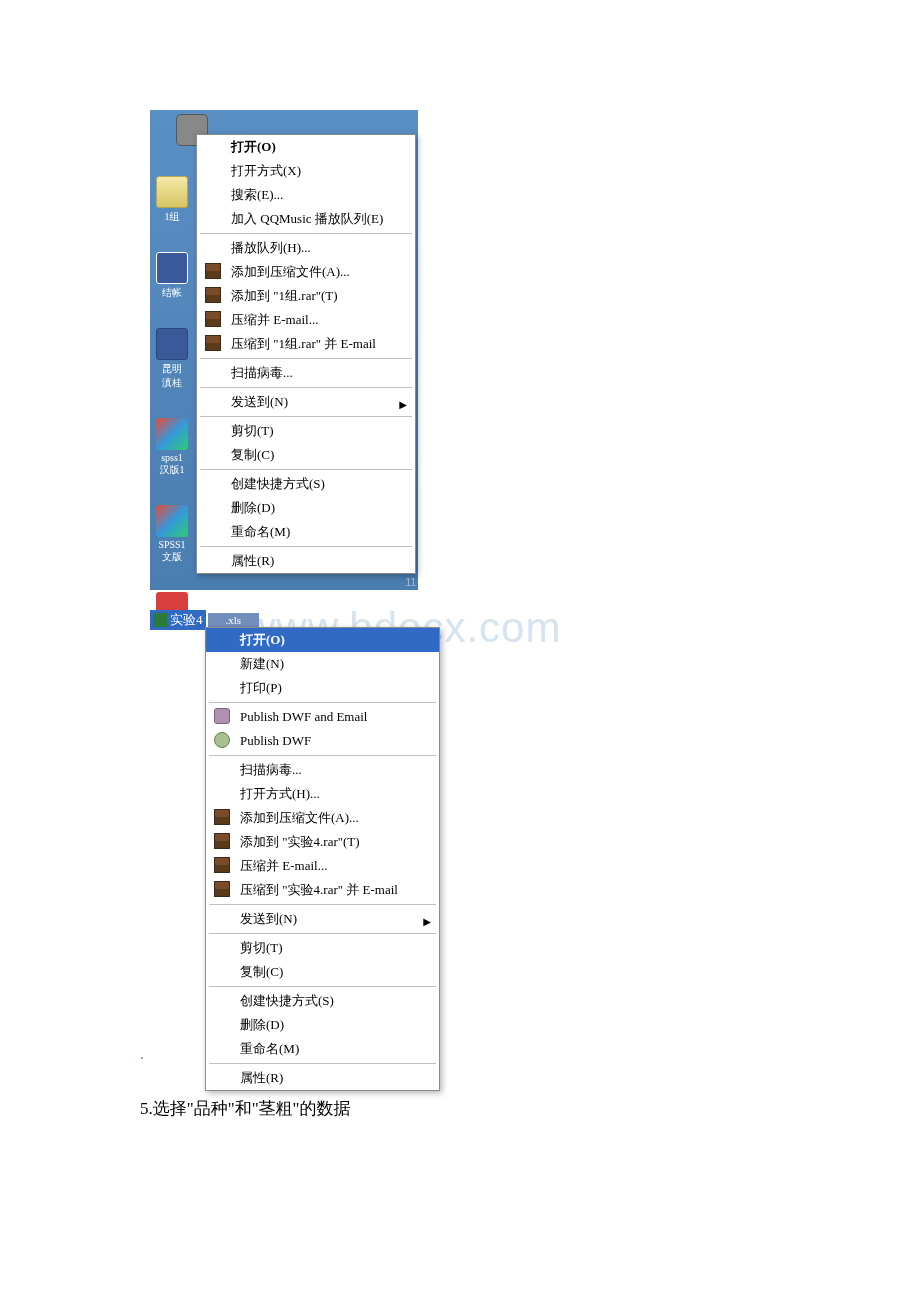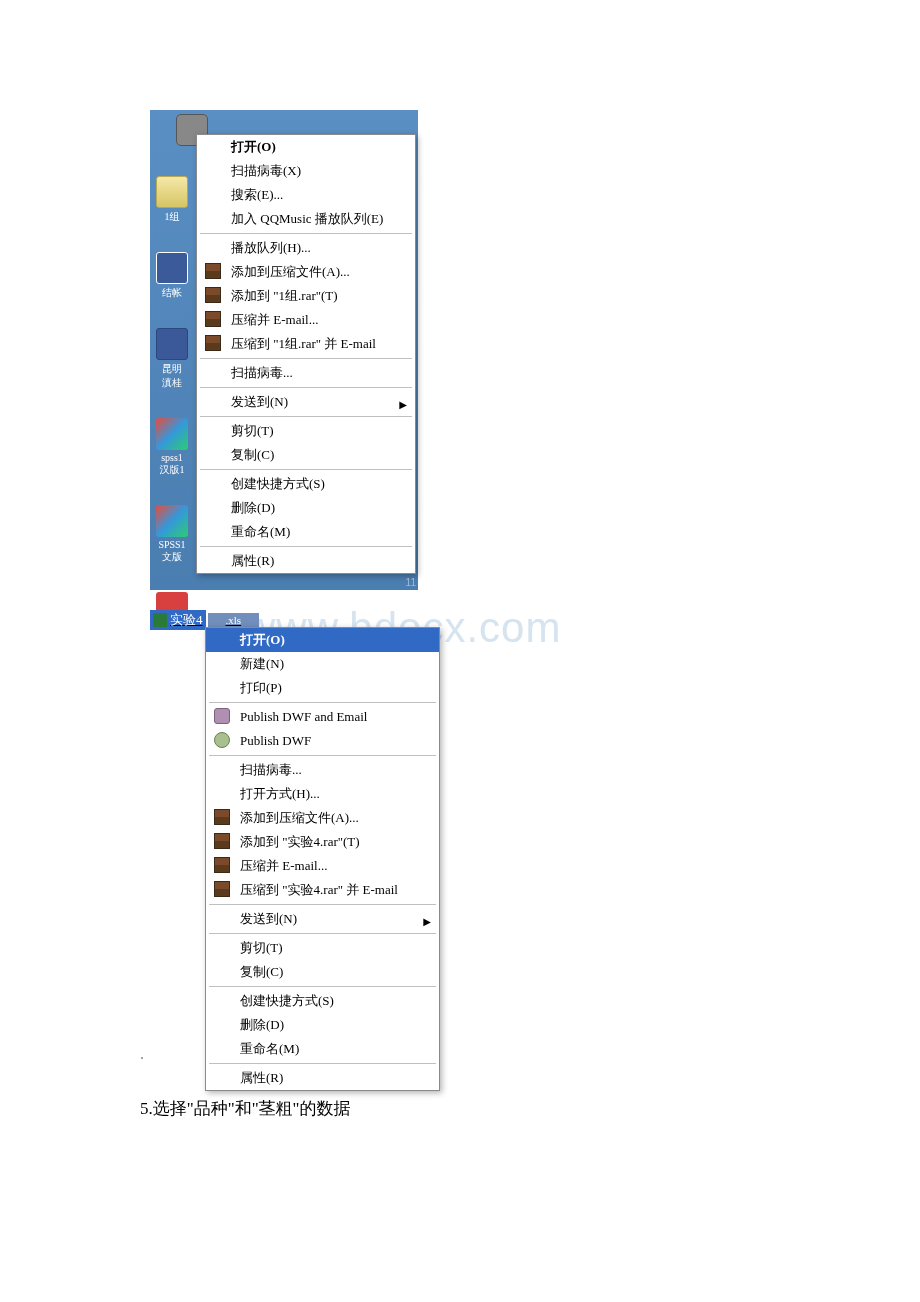--- a/index.html
+++ b/index.html
@@ -114,21 +114,20 @@
       color: #a8b8cc;
       font-size: 10px;
       font-family: Arial, sans-serif;
     }
     .file-row {
       margin-top: 20px;
       margin-left: 0px;
       display: flex;
       align-items: center;
       position: relative;
-      text-decoration: underline;
     }
     .file-label {
       background: #316ac5;
       color: #fff;
       padding: 1px 3px;
       font-size: 13px;
       display: inline-flex;
       align-items: center;
     }
     .file-icon-xls {
@@ -217,21 +216,21 @@
         <span style="white-space:pre-line;">SPSS1
 文版</span>
       </div>
       <div class="desktop-icon">
         <div class="ic stats"></div>
       </div>
     </div>
 
     <div class="context-menu menu1">
       <div class="menu-item bold">打开(O)</div>
-      <div class="menu-item">扫描病毒(X)</div>
+      <div class="menu-item">打开方式(X)</div>
       <div class="menu-item">搜索(E)...</div>
       <div class="menu-item">加入 QQMusic 播放队列(E)</div>
       <div class="menu-sep"></div>
       <div class="menu-item">播放队列(H)...</div>
       <div class="menu-item"><span class="menu-icon rar-icon"></span><span>添加到压缩文件(A)...</span></div>
       <div class="menu-item"><span class="menu-icon rar-icon"></span><span>添加到 "1组.rar"(T)</span></div>
       <div class="menu-item"><span class="menu-icon rar-icon"></span><span>压缩并 E-mail...</span></div>
       <div class="menu-item"><span class="menu-icon rar-icon"></span><span>压缩到 "1组.rar" 并 E-mail</span></div>
       <div class="menu-sep"></div>
       <div class="menu-item">扫描病毒...</div>

